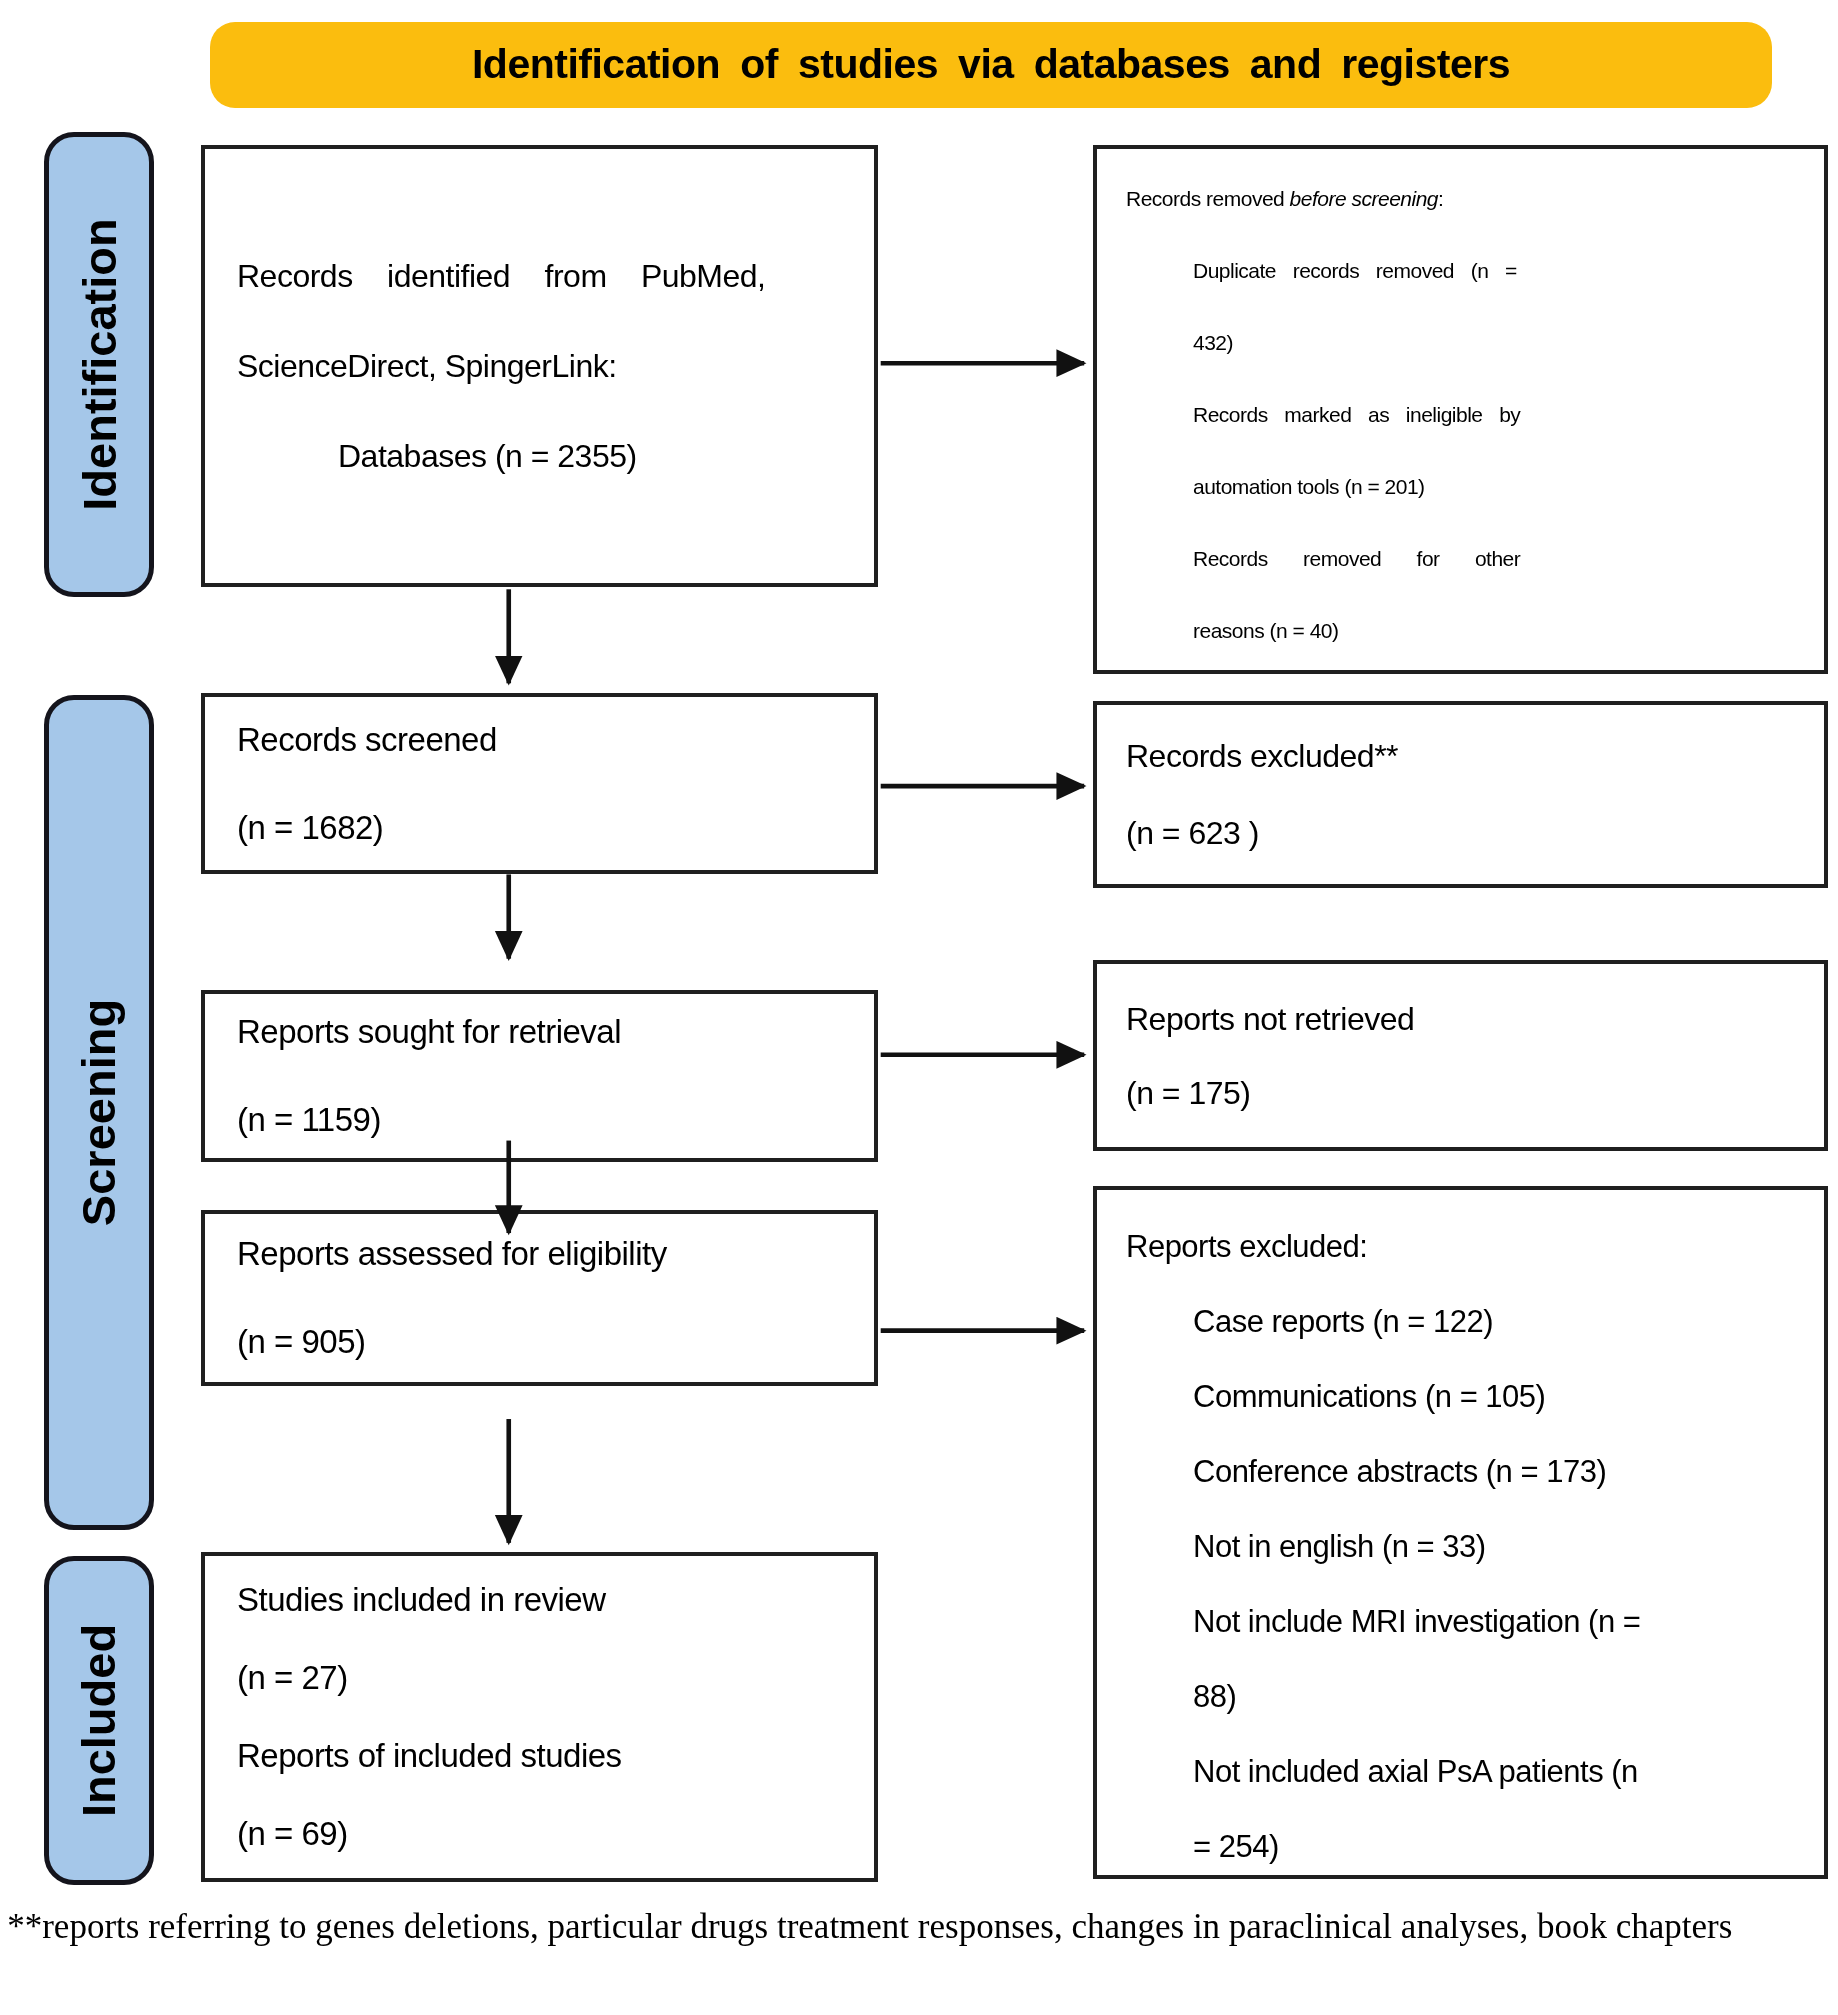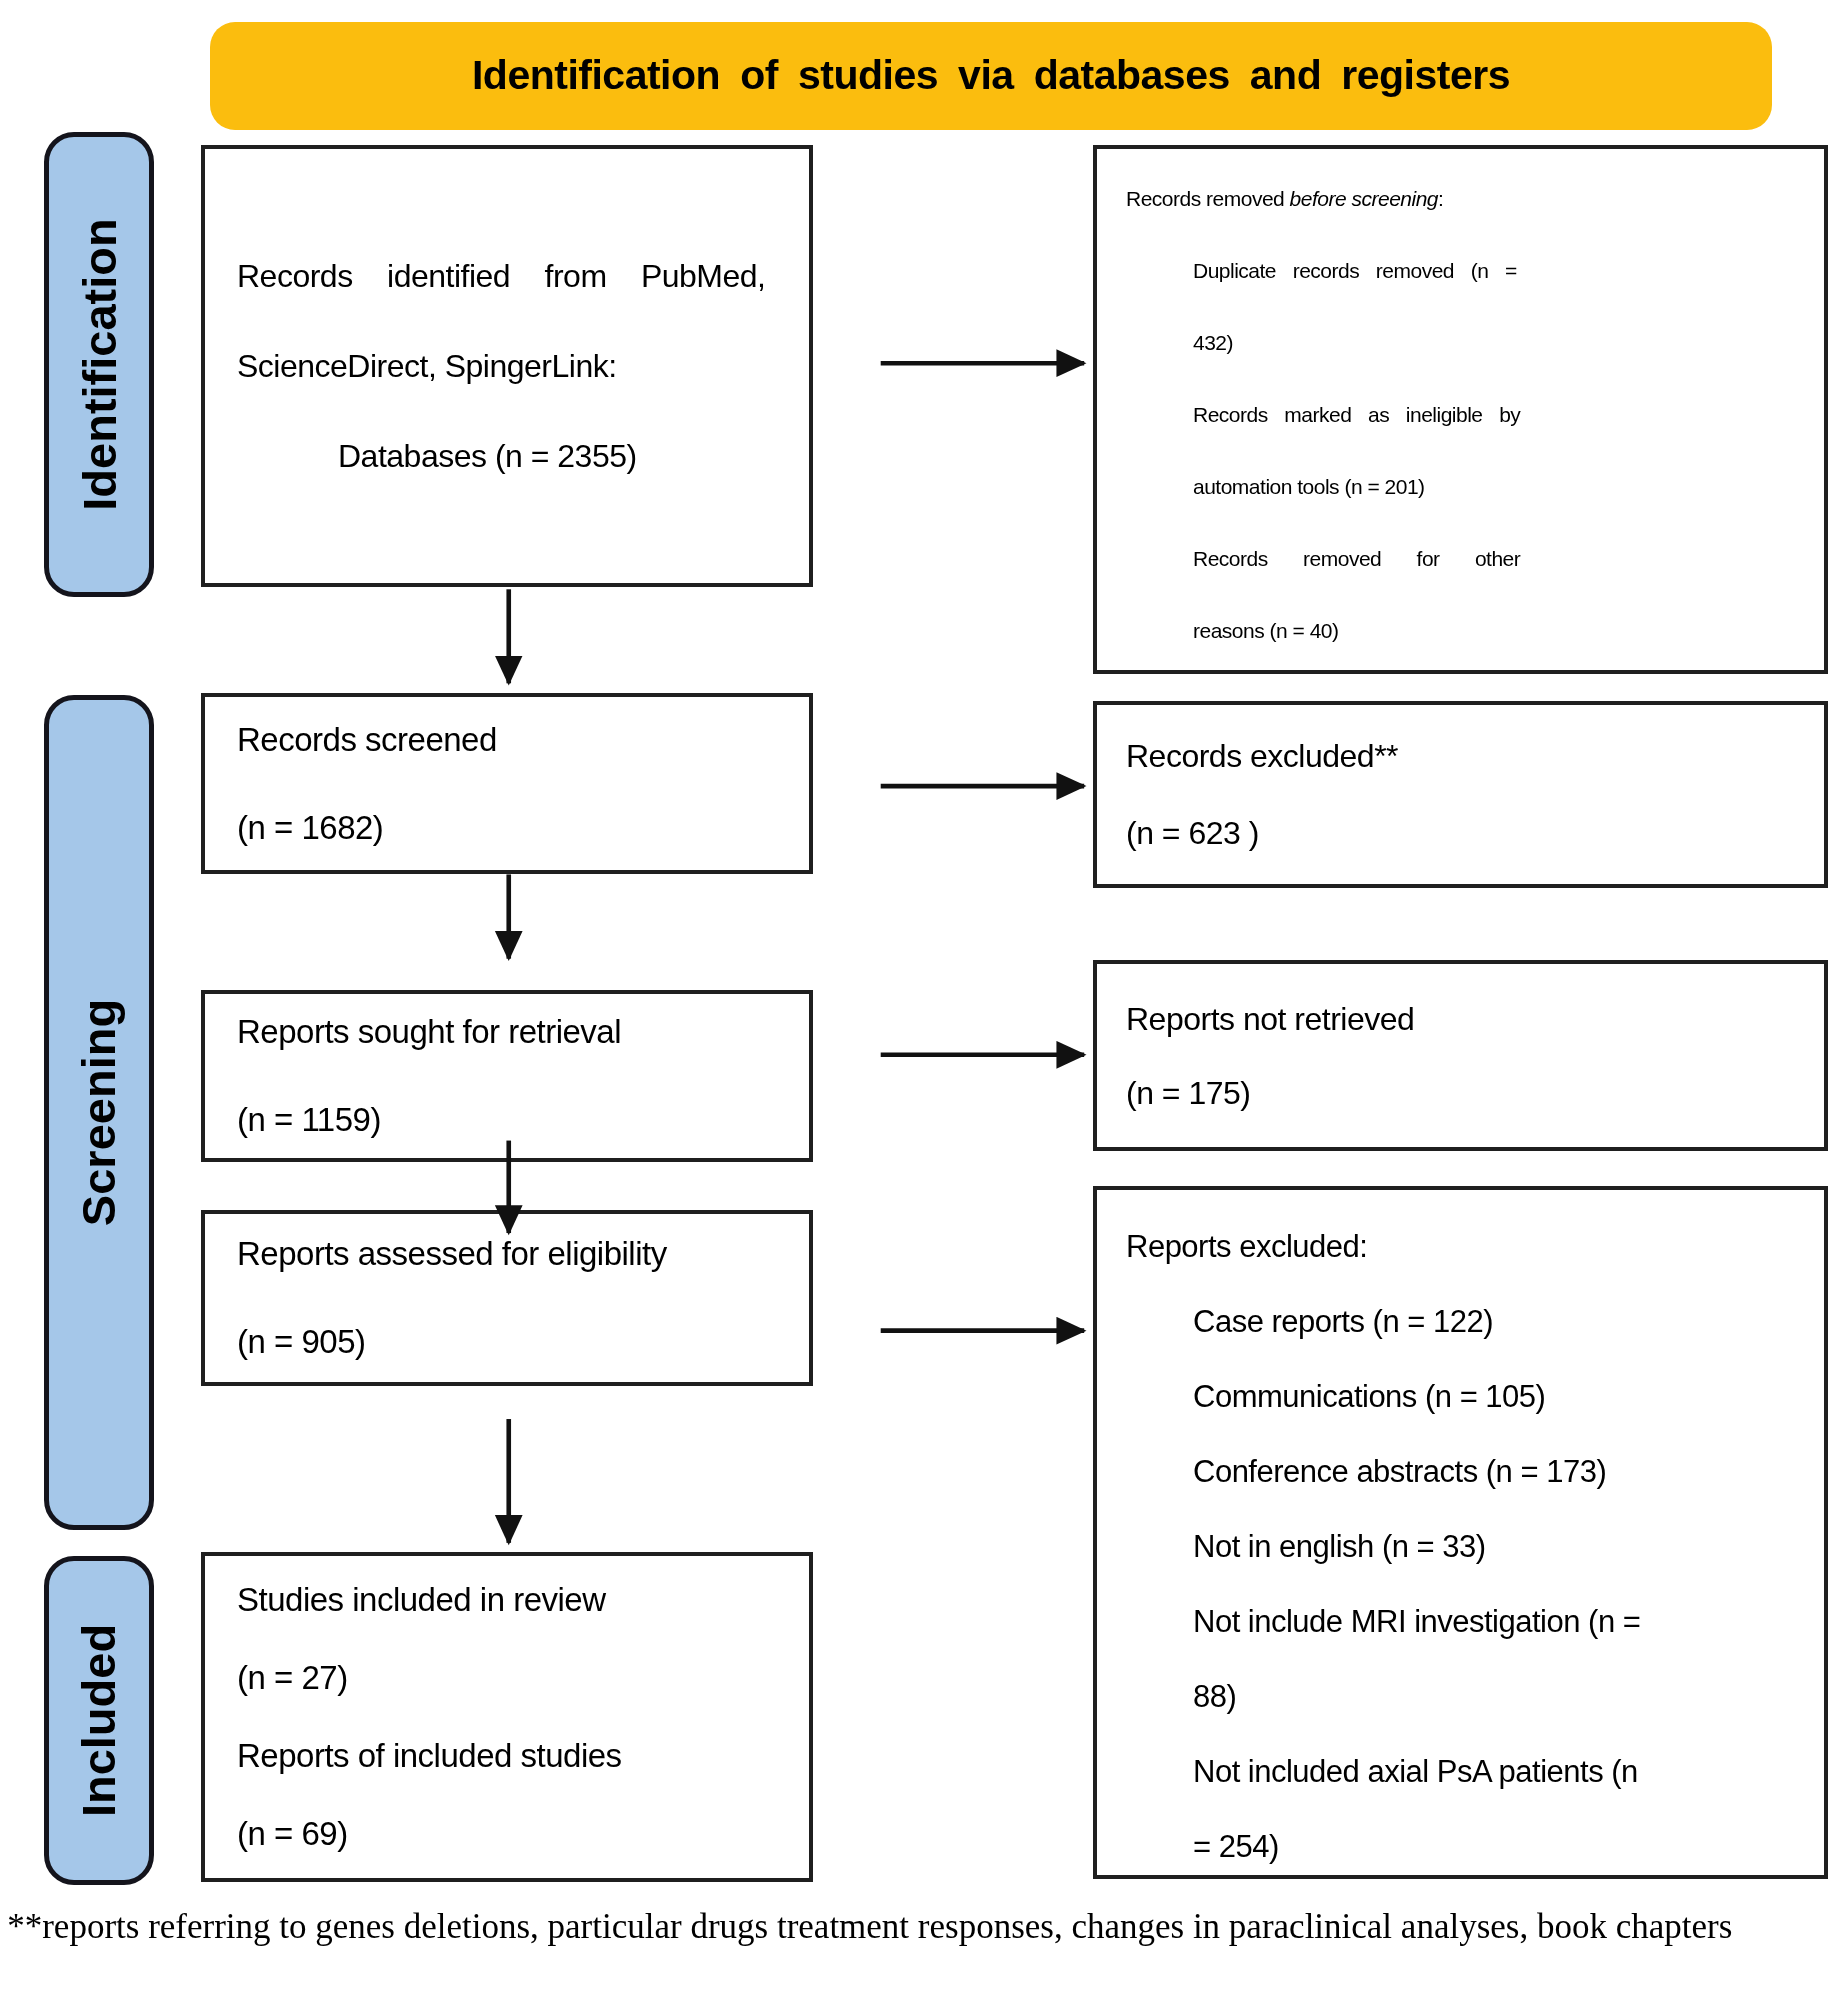--- a/index.html
+++ b/index.html
@@ -12,21 +12,21 @@
   #canvas{
     position:relative;
     width:1839px;height:2015px;
     background:#ffffff;
     font-family:"Liberation Sans", sans-serif;
     color:#000;
     overflow:hidden;
   }
   
   .banner{
-    position:absolute;left:210px;top:21.6px;width:1562px;height:108px;
+    position:absolute;left:210px;top:21.6px;width:1562px;height:86px;
     background:var(--banner-bg);
     border-radius:25px;
     display:flex;align-items:center;justify-content:center;
     font-size:41px;font-weight:bold;word-spacing:9.2px;letter-spacing:-0.5px;
   }
   
   .side{
     position:absolute;left:44px;width:110px;
     background:var(--sidebar-bg);
     border:5.1px solid #14141C;
@@ -42,21 +42,21 @@
   #side-identification{top:132px;height:465px;}
   #side-screening{top:695px;height:835px;}
   #side-included{top:1556px;height:329px;}
   
   .fbox{
     position:absolute;background:#fff;
     border:4.6px solid var(--border-dark);
     box-sizing:border-box;
     letter-spacing:-0.5px;
   }
-  .col-left{left:201px;width:612px;}
+  .col-left{left:201px;width:677px;}
   .col-right{left:1093px;width:735px;}
   .center-lines{display:flex;flex-direction:column;justify-content:center;}
   #box-identified{top:145px;height:442px;padding:0 32px;font-size:32px;}
   #box-identified .line{line-height:90px;}
   .ws-wide{word-spacing:26px;}
   .ws-mid{word-spacing:11.3px;}
   .ws-big{word-spacing:30px;}
   .indent-line{padding-left:101px;}
   #box-removed{top:145px;height:529px;padding:14.4px 29px 0 29px;font-size:21px;}
   #box-removed .line{line-height:72px;}

